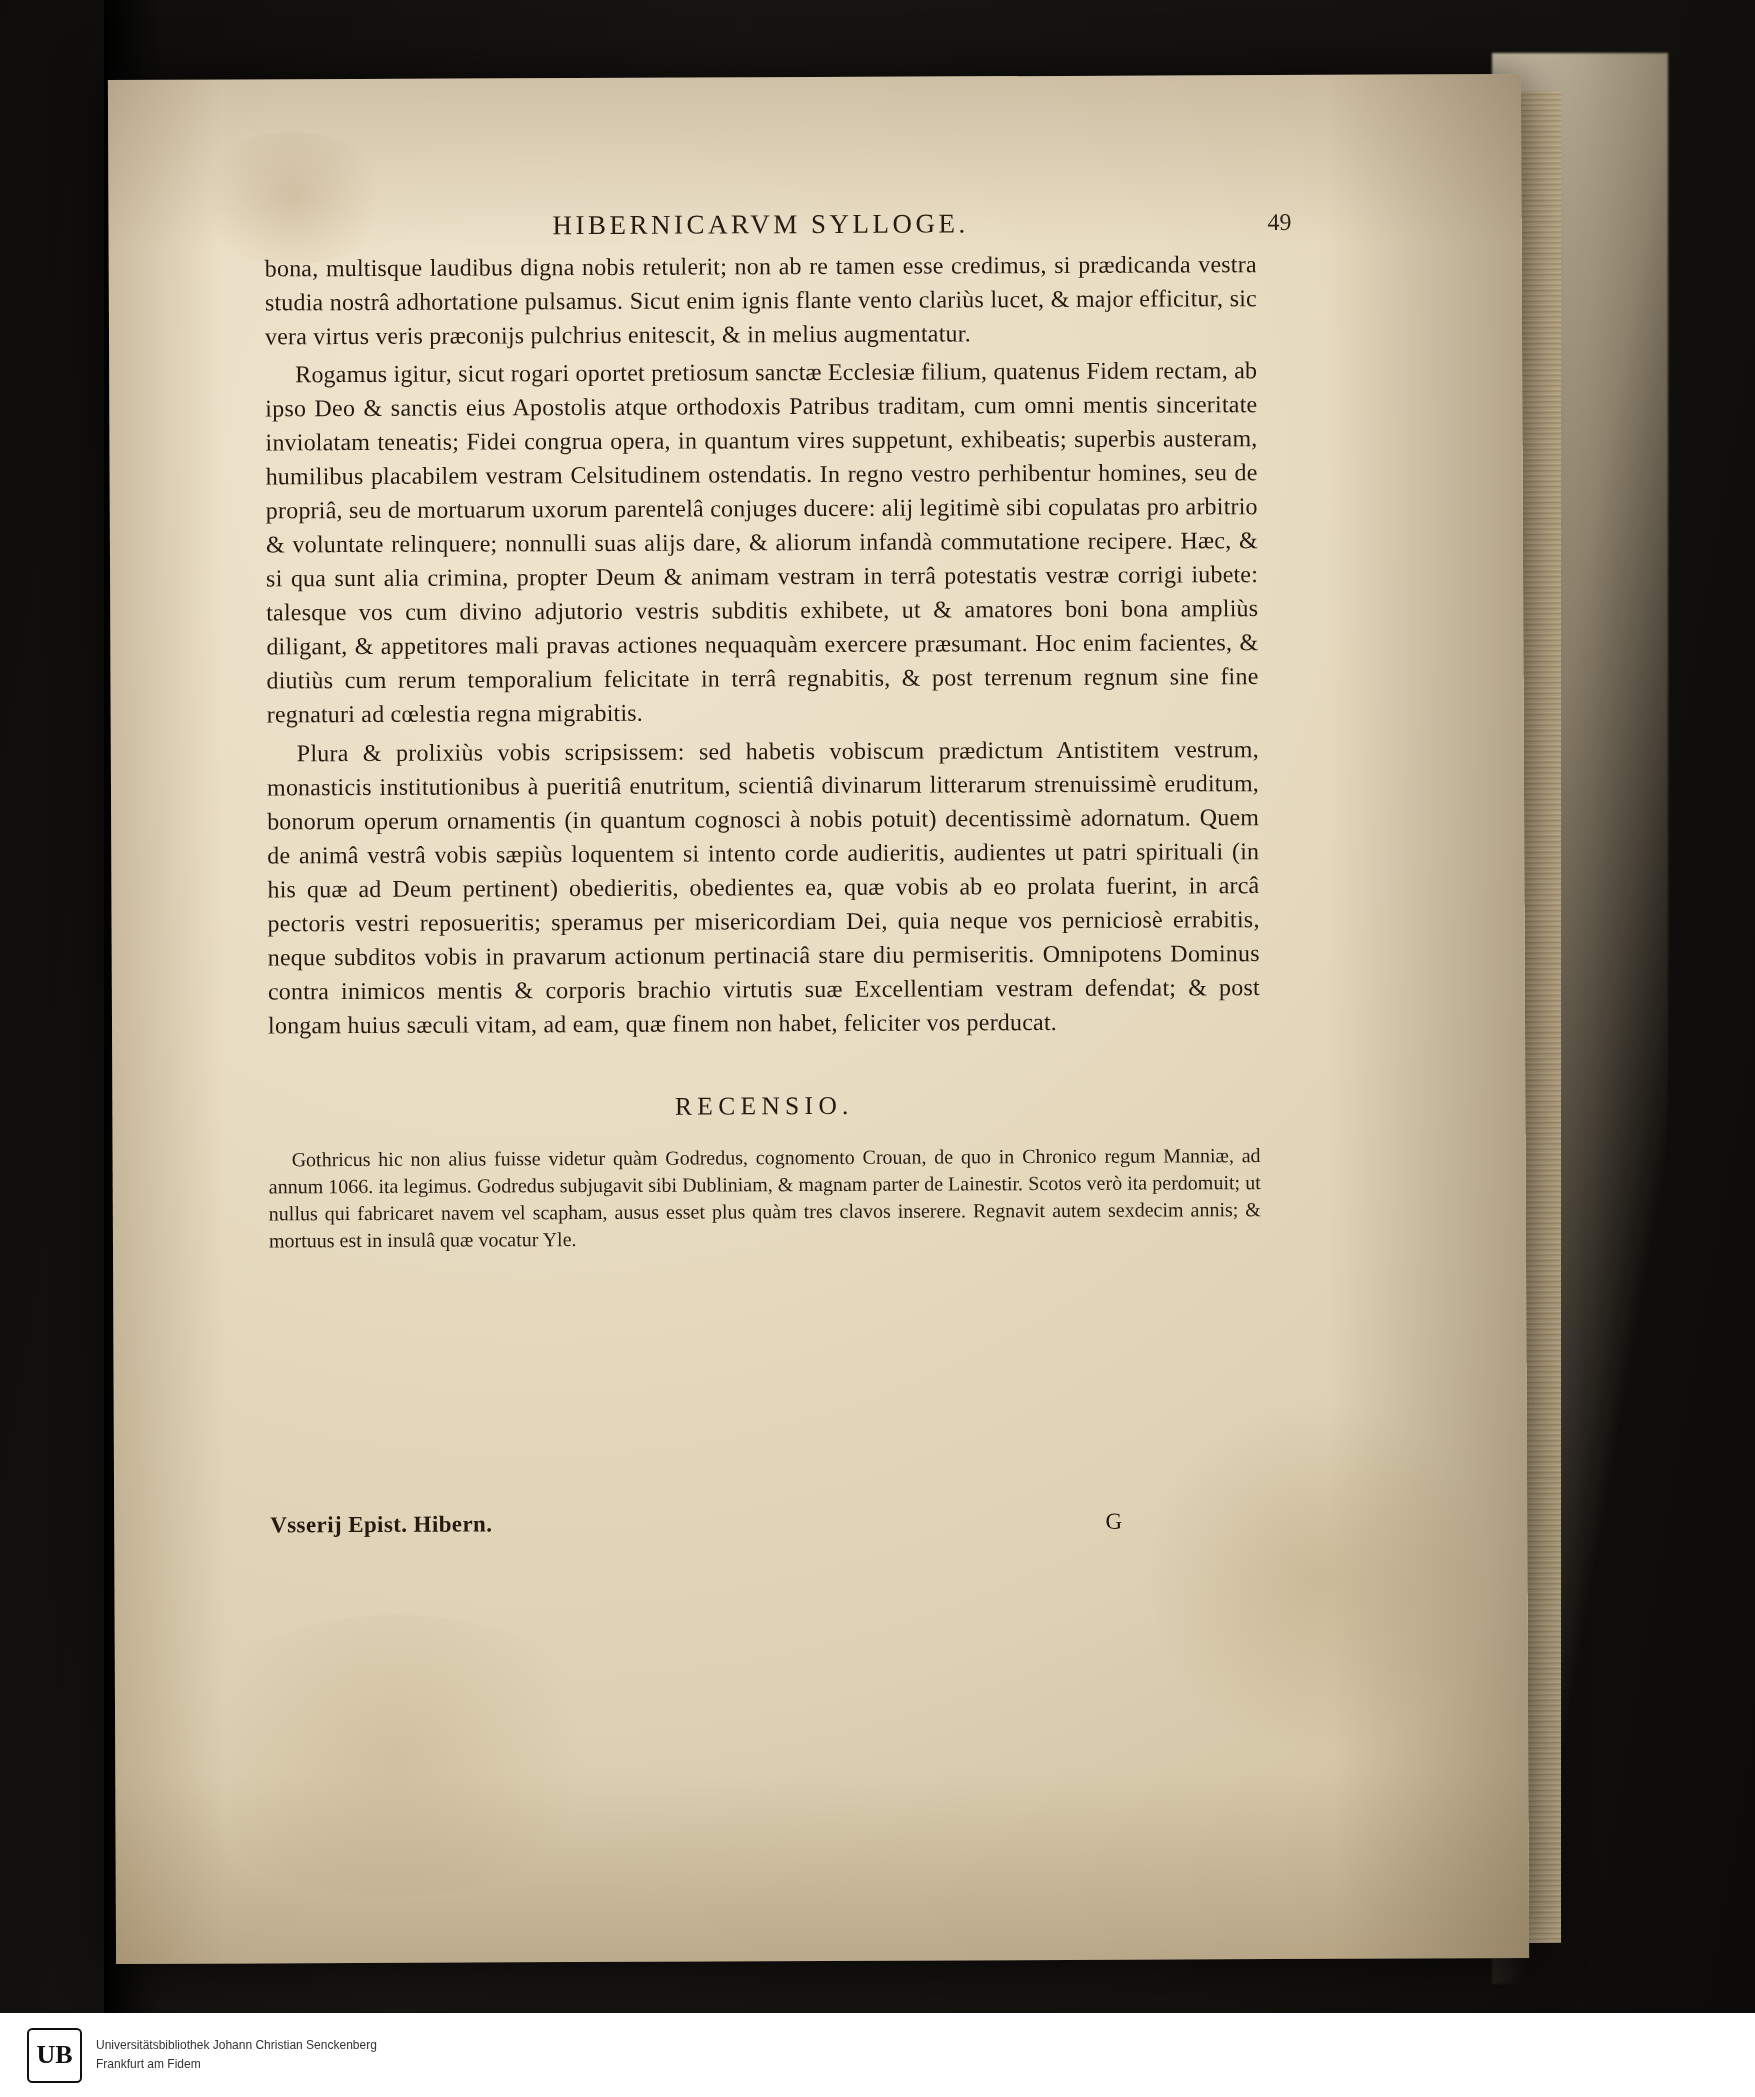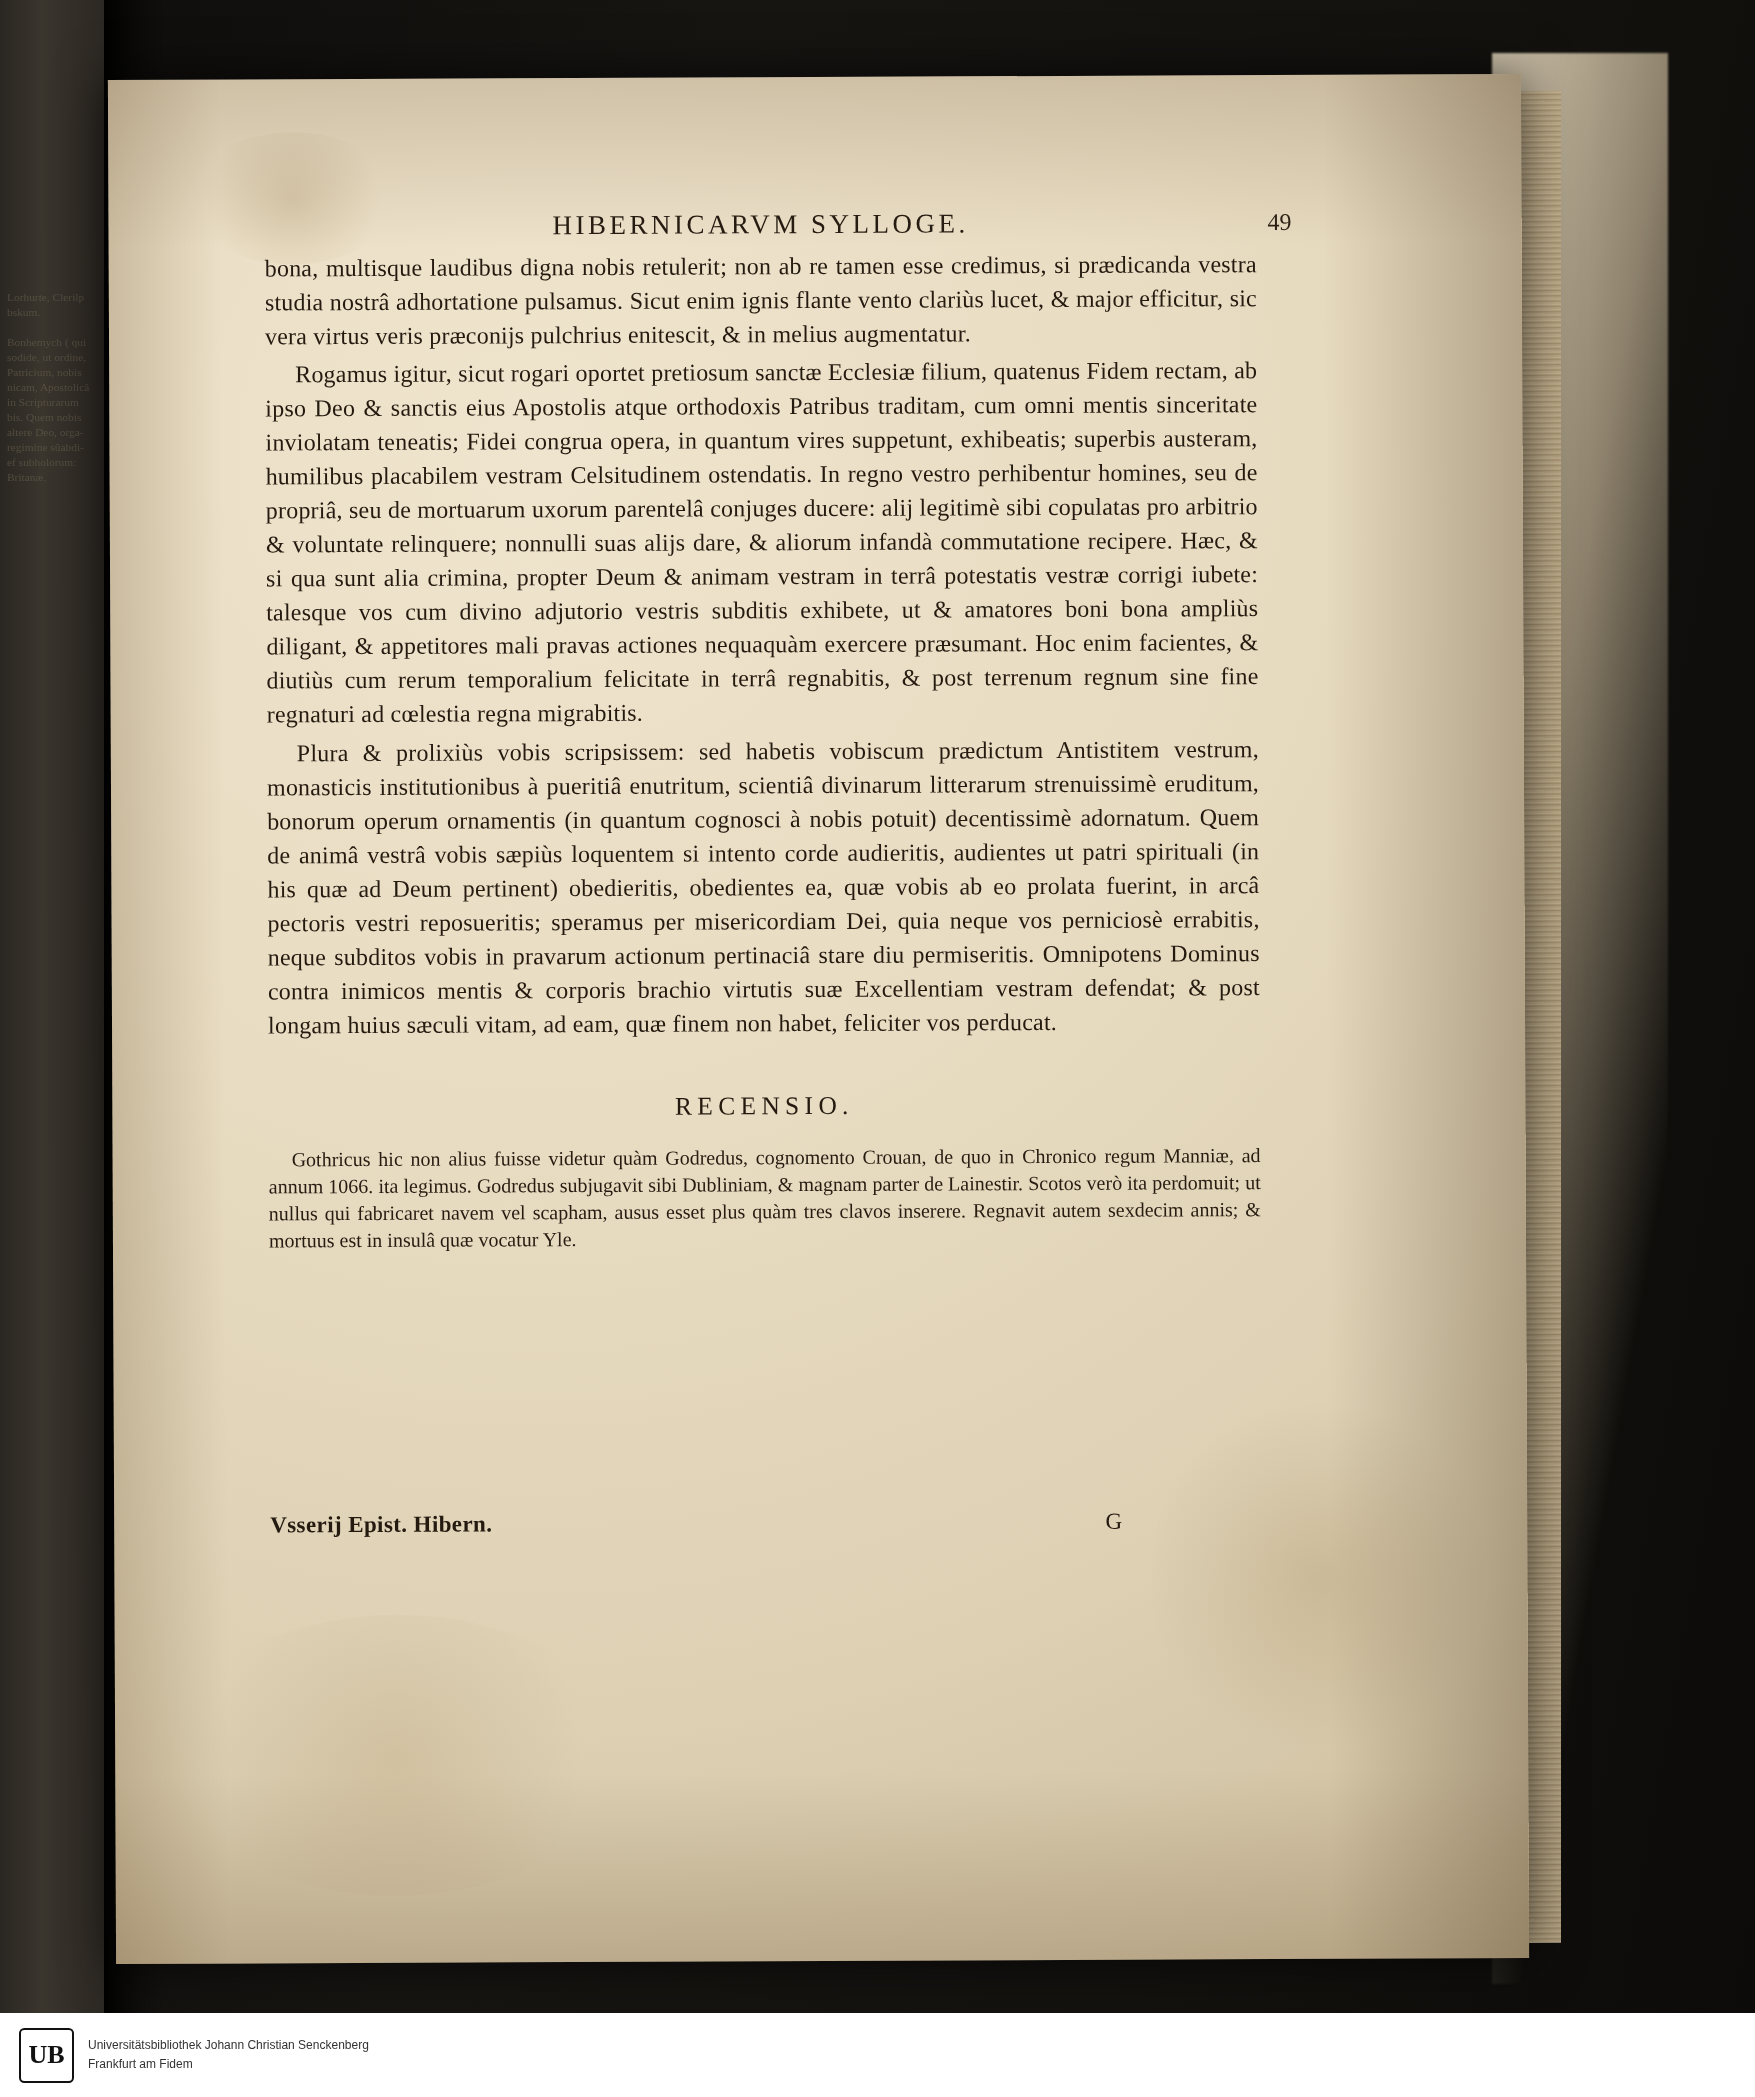--- a/index.html
+++ b/index.html
@@ -179,21 +179,21 @@
   .footline .sig-letter { margin-right: 140px; font-size: 23px; }
 
   
   .libbar {
     position: absolute;
     left: 0; bottom: 0;
     width: 1756px; height: 84px;
     background: #ffffff;
     display: flex;
     align-items: center;
-    padding-left: 19px;
+    padding-left: 27px;
     box-sizing: border-box;
   }
   .ub-logo {
     width: 51px; height: 51px;
     border: 2.6px solid #111;
     border-radius: 5.3px;
     display: flex; align-items: center; justify-content: center;
     font-family: "Liberation Serif", serif;
     font-weight: bold;
     font-size: 26px;
@@ -206,35 +206,20 @@
     line-height: 19.3px;
     color: #333;
   }
 </style>
 </head>
 <body>
 
 <div class="page-root">
   <div class="backdrop"></div>
 
-  <div class="left-page">
-    <div class="left-page-text">Lorhurte, Clerilp
-bskum.
-
-Bonhemych ( qui
-sodide, ut ordine,
-Patricium, nobis
-nicam, Apostolicâ
-in Scripturarum
-bis. Quem nobis
-altere Deo, orga-
-regimine sûabdi-
-ef subholorum:
-Britanæ.</div>
-  </div>
   <div class="left-shadow"></div>
 
   <div class="curl"></div>
   <div class="fore-edge"></div>
   <div class="fore-edge2"></div>
 
   <div class="leaf">
     <div class="stain" style="left:79px;top:53px;width:211px;height:132px;background:radial-gradient(circle,rgba(150,118,70,.22),rgba(150,118,70,0) 70%);"></div>
     <div class="stain" style="left:1036px;top:1317px;width:334px;height:369px;background:radial-gradient(circle,rgba(140,110,65,.20),rgba(140,110,65,0) 70%);"></div>
     <div class="stain" style="left:53px;top:1536px;width:456px;height:281px;background:radial-gradient(circle,rgba(150,120,75,.16),rgba(150,120,75,0) 70%);"></div>

